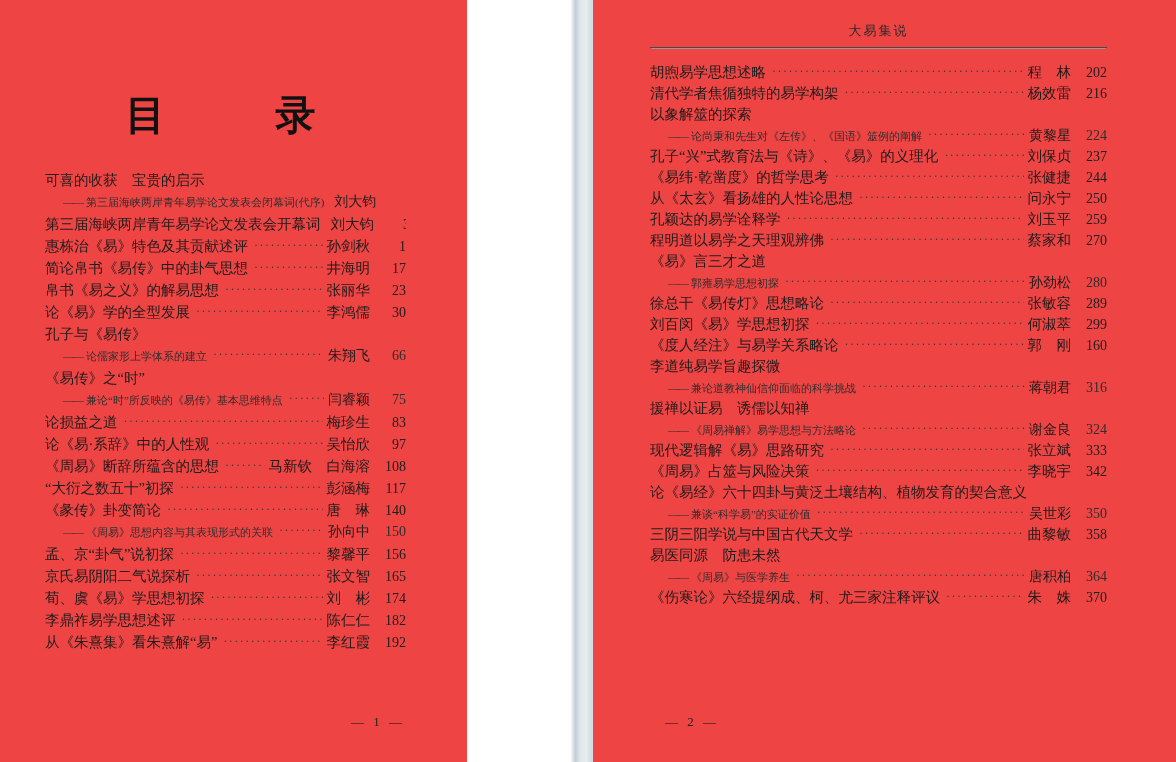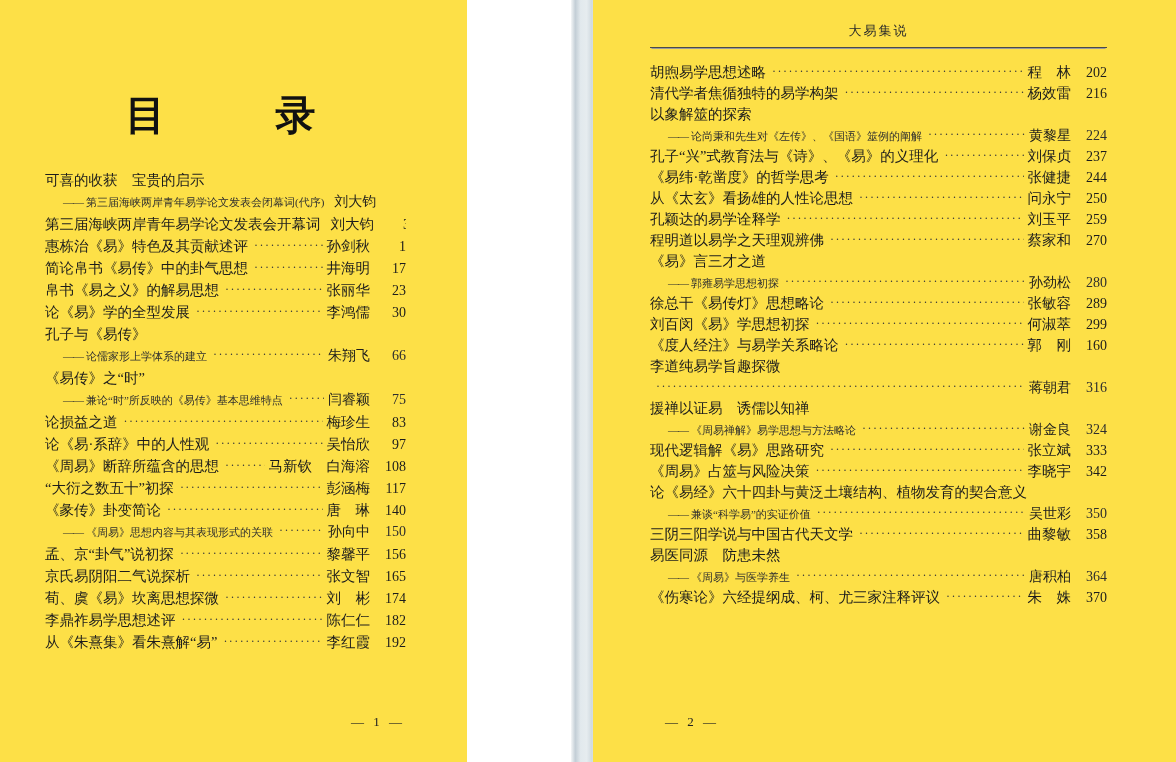--- a/index.html
+++ b/index.html
@@ -14,21 +14,21 @@
     height: 762px;
     background: #ffffff;
     overflow: hidden;
     color: #1c1c1c;
   }
   
   .page {
     position: absolute;
     top: 0;
     height: 762px;
-    background: #fde047;
+    background: #ef4444;
   }
   #left-page  { left: 0;     width: 467px; }
   #right-page { left: 593px; width: 583px; }
   #gutter {
     position: absolute;
     top: 0;
     left: 571px;
     width: 24px;
     height: 762px;
     background: linear-gradient(90deg,
@@ -232,21 +232,21 @@
             <span class="entry-author">黎馨平</span>
             <span class="entry-page">156</span>
           </div>
           <div class="toc-entry main">
             <span class="entry-title">京氏易阴阳二气说探析</span>
             <span class="leader">································································································································································</span>
             <span class="entry-author">张文智</span>
             <span class="entry-page">165</span>
           </div>
           <div class="toc-entry main">
-            <span class="entry-title">荀、虞《易》坎离思想探微</span>
+            <span class="entry-title">荀、虞《易》学思想初探</span>
             <span class="leader">································································································································································</span>
             <span class="entry-author">刘　彬</span>
             <span class="entry-page">174</span>
           </div>
           <div class="toc-entry main">
             <span class="entry-title">李鼎祚易学思想述评</span>
             <span class="leader">································································································································································</span>
             <span class="entry-author">陈仁仁</span>
             <span class="entry-page">182</span>
           </div>
@@ -342,20 +342,21 @@
           <div class="toc-entry main gap">
             <span class="entry-title">《度人经注》与易学关系略论</span>
             <span class="leader">································································································································································</span>
             <span class="entry-author">郭　刚</span>
             <span class="entry-page">160</span>
           </div>
           <div class="toc-entry head">
             <span class="entry-title">李道纯易学旨趣探微</span>
           </div>
           <div class="toc-entry sub">
+            <span class="entry-title">兼论道教神仙信仰面临的科学挑战</span>
             <span class="leader">································································································································································</span>
             <span class="entry-author">蒋朝君</span>
             <span class="entry-page">316</span>
           </div>
           <div class="toc-entry head">
             <span class="entry-title">援禅以证易　诱儒以知禅</span>
           </div>
           <div class="toc-entry sub">
             <span class="entry-title">《周易禅解》易学思想与方法略论</span>
             <span class="leader">································································································································································</span>

